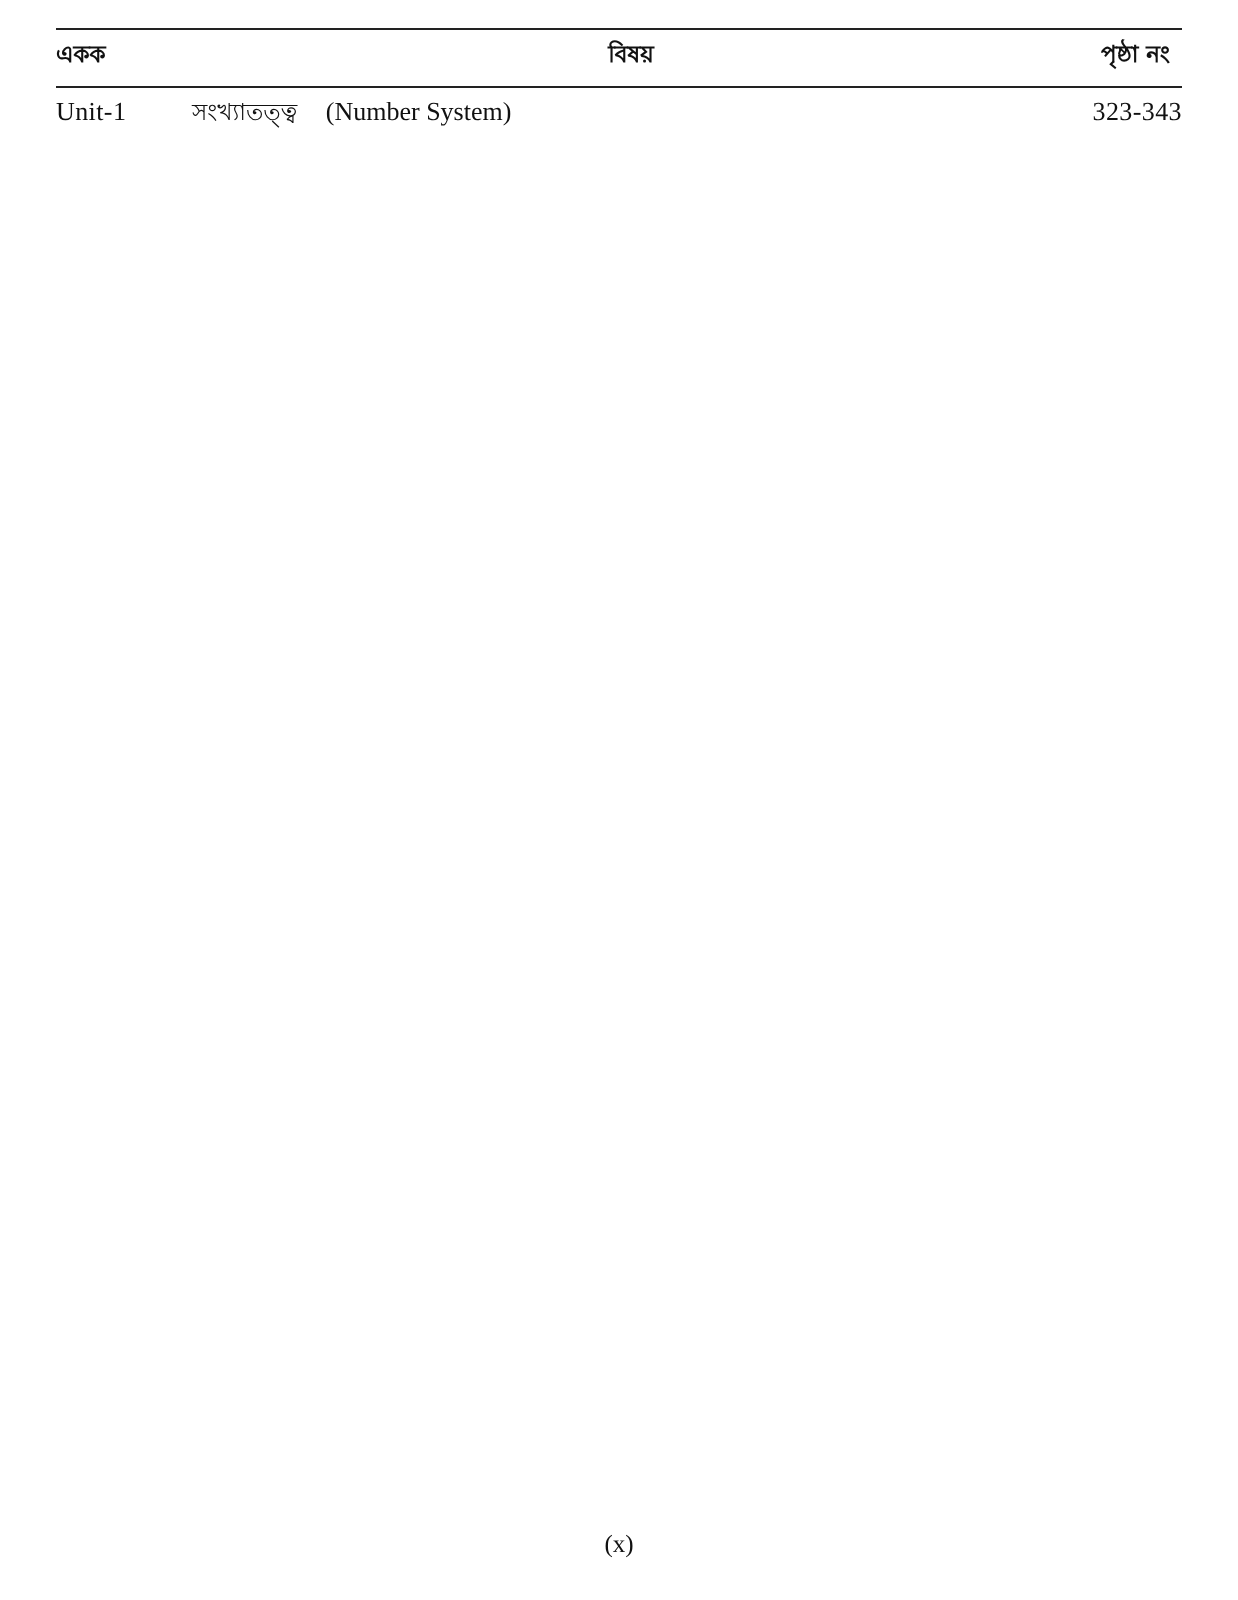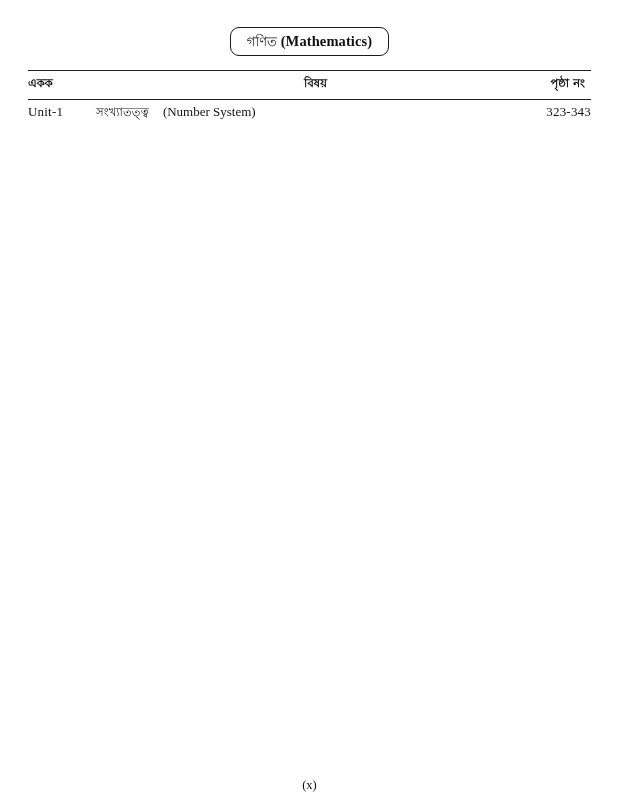--- a/index.html
+++ b/index.html
@@ -112,26 +112,20 @@
     bottom: 34px;
     text-align: center;
     font-size: 12.5px;
   }
 </style>
 </head>
 <body>
 
 <div class="page">
 
-  <div class="title-wrap math">
-    <div class="title-box">
-      <span class="bn">গণিত</span>
-      <span>(Mathematics)</span>
-    </div>
-  </div>
 
   <table class="toc math">
     <colgroup>
       <col class="c-unit">
         <col class="c-subject">
         <col class="c-page">
     </colgroup>
     <thead>
       <tr>
         <th class="h-unit">একক</th>

